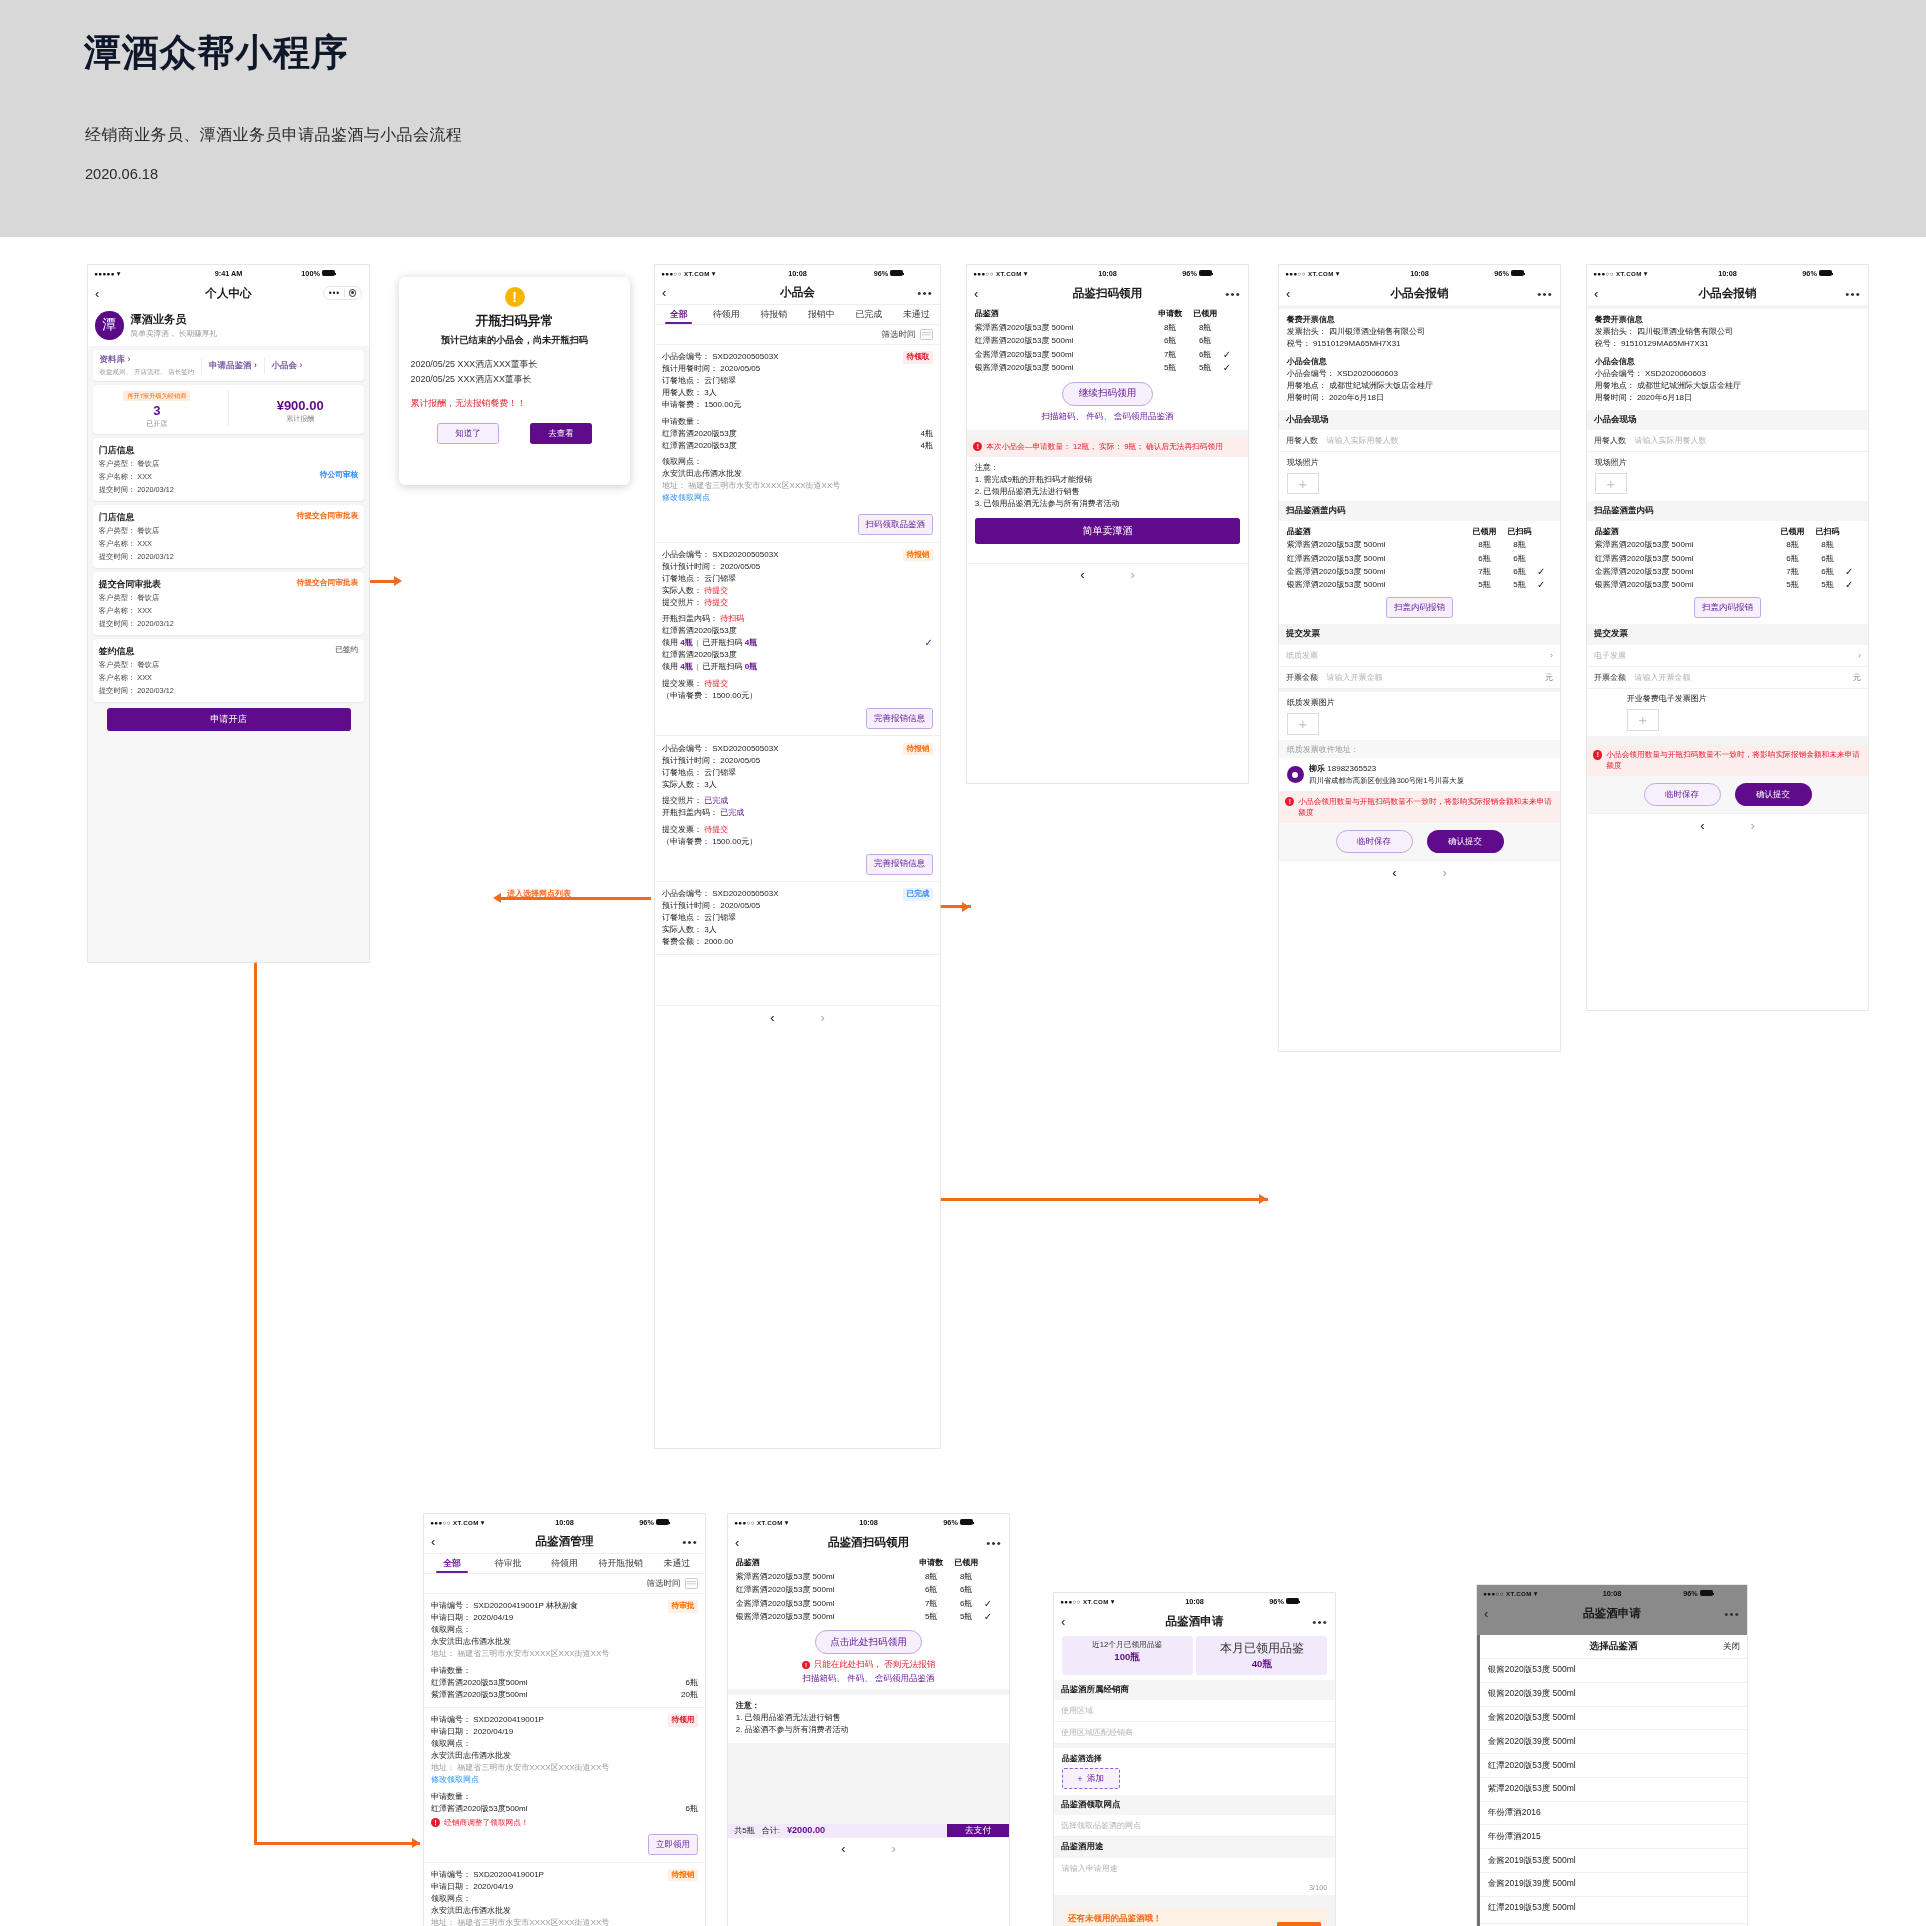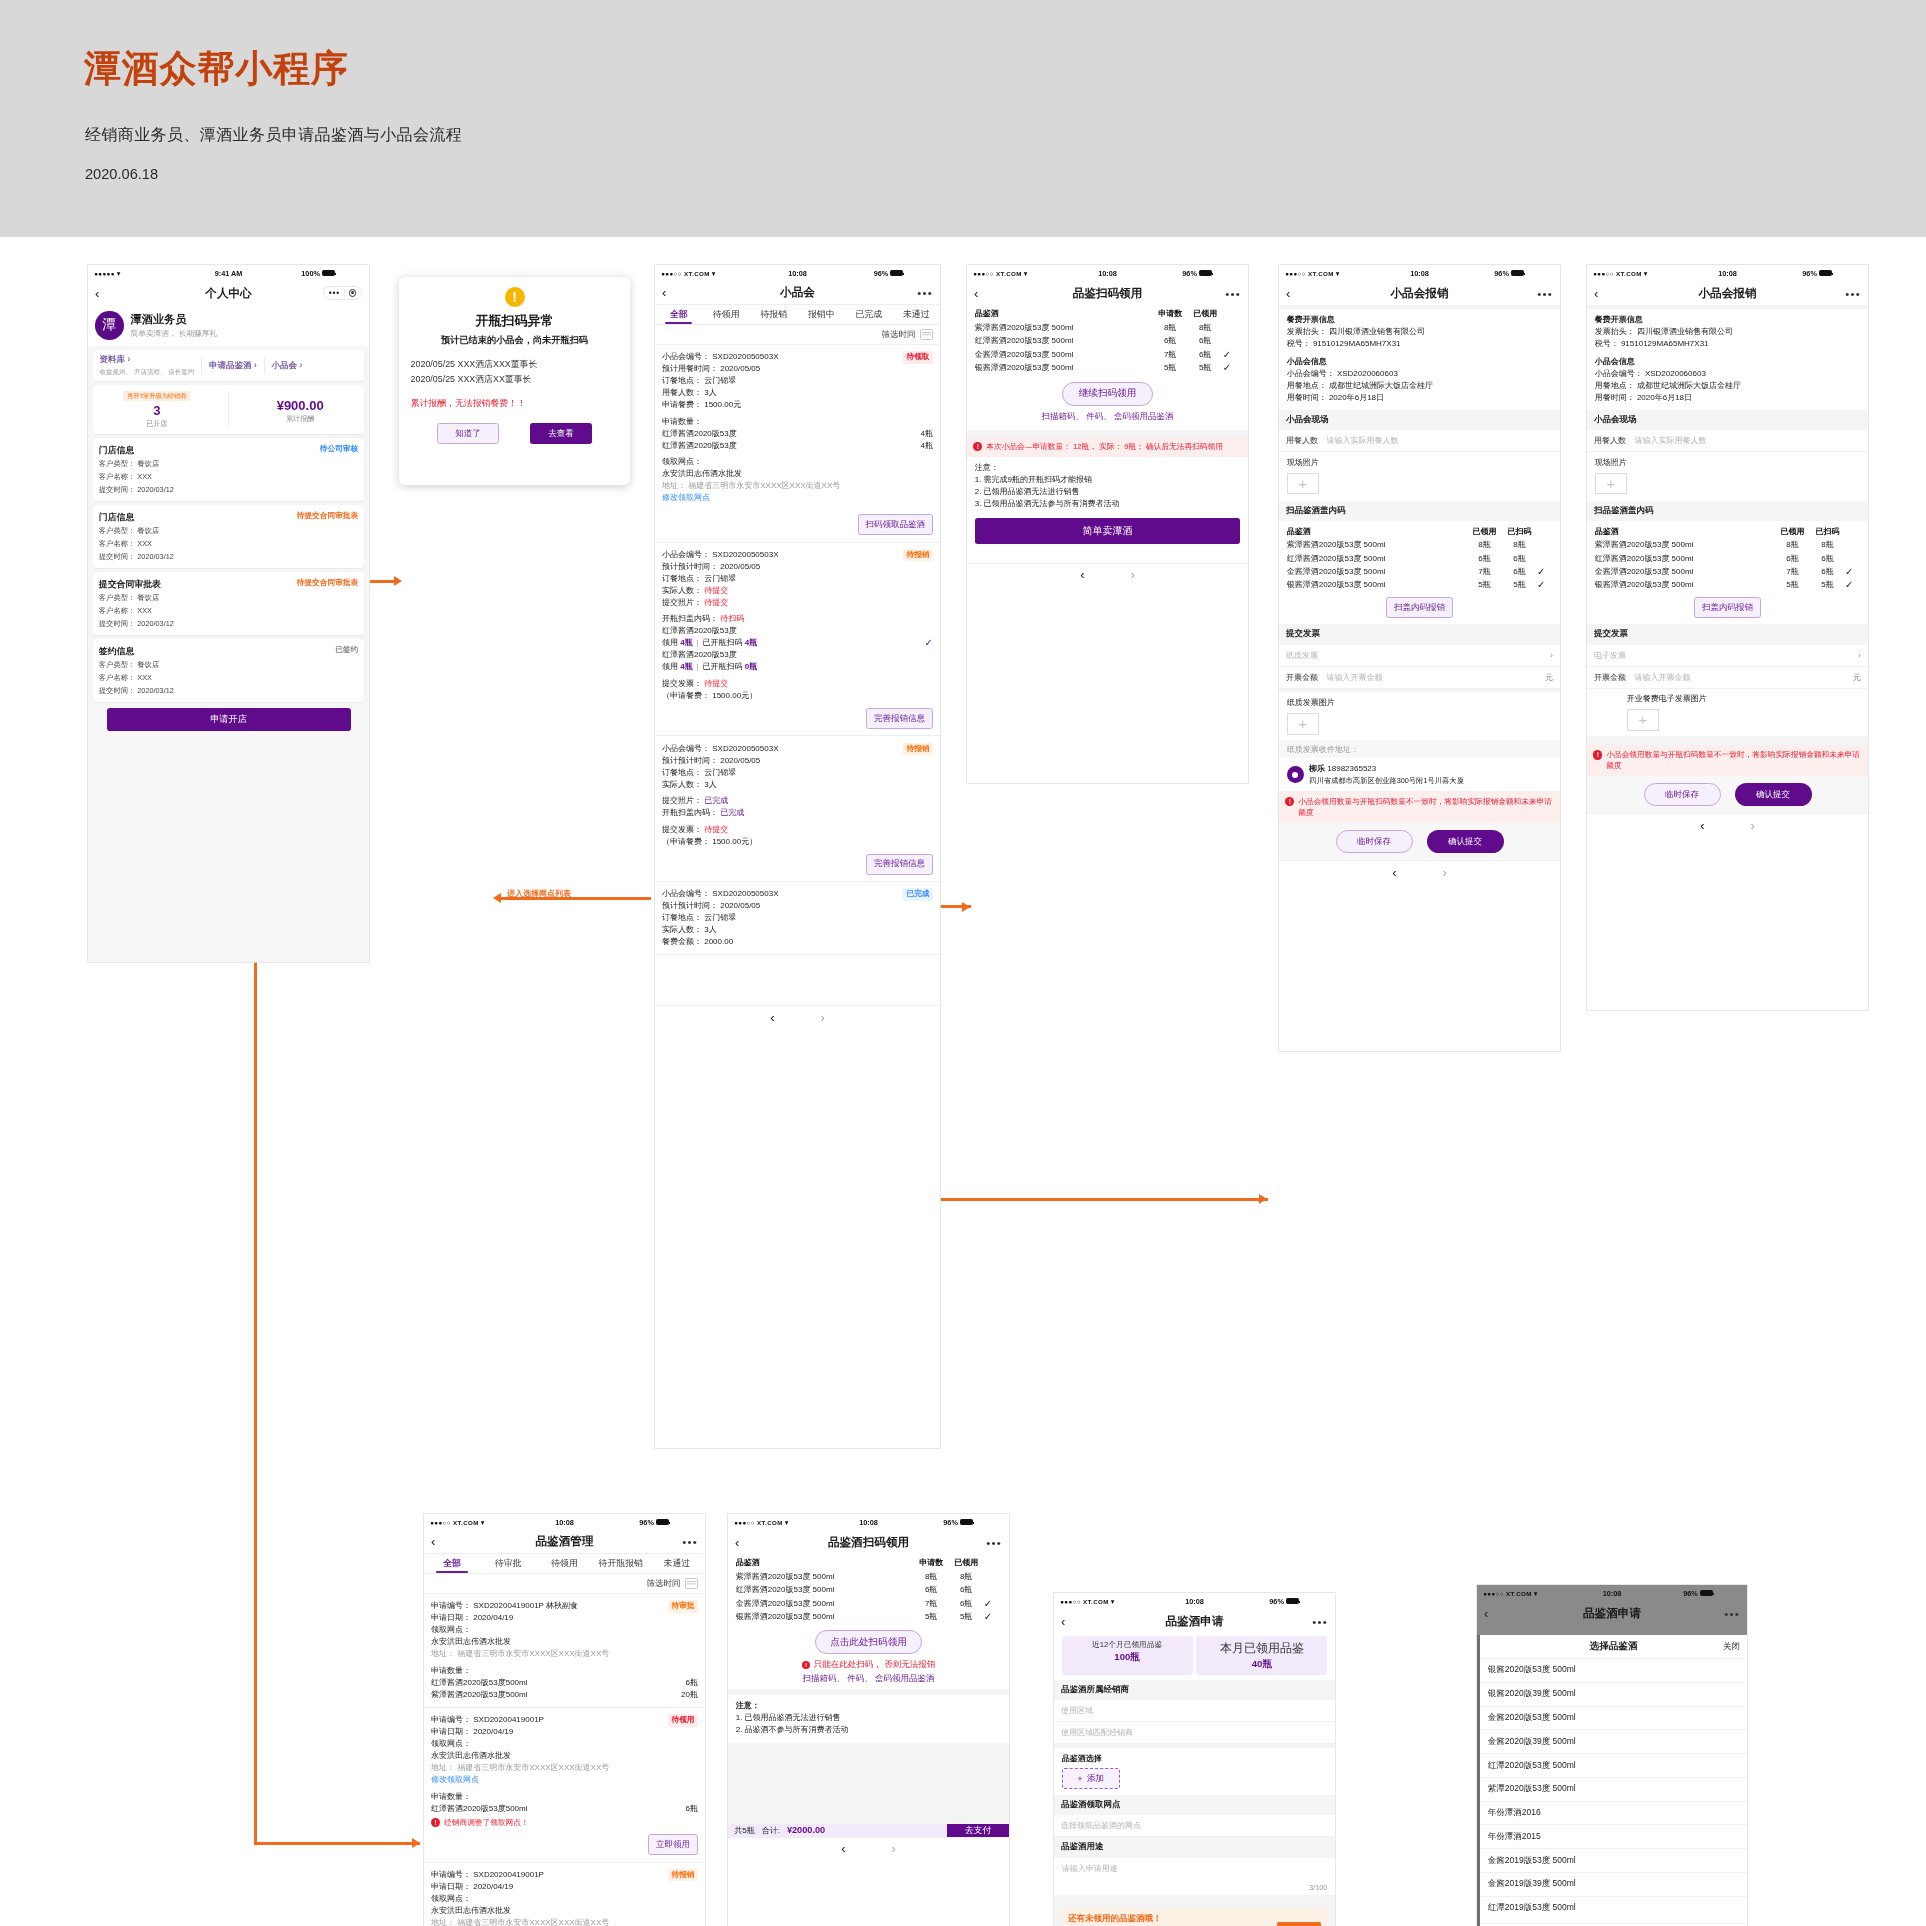--- a/index.html
+++ b/index.html
@@ -7,21 +7,21 @@
   body {
     font-family: "Liberation Sans","DejaVu Sans", sans-serif;
     width:2104px; height:3069px; position:relative;
     background:#ffffff; color:#222;
   }
   
   .title-band{
     position:absolute; left:0; top:0; width:2104px; height:237px;
     background:#d8d8d8;
   }
-  .title-band .t1{ position:absolute; left:84px; top:44px; font-size:37px; font-weight:700; color:#c2410c; letter-spacing:0.8px;}
+  .title-band .t1{ position:absolute; left:84px; top:28px; font-size:37px; font-weight:700; color:#0f172a; letter-spacing:0.8px;}
   .title-band .t2{ position:absolute; left:85px; top:125px; font-size:16px; color:#2b2b2b; letter-spacing:0.4px;}
   .title-band .t3{ position:absolute; left:85px; top:166px; font-size:14.6px; color:#2b2b2b;}
 
   
   .canvas{ position:absolute; left:0; top:237px; width:2104px; height:2832px; background:#fff;}
 
   
   .phone{
     position:absolute; background:#fff; overflow:hidden;
     box-shadow:0 0 0 0.8px #e2e2e2;
@@ -225,21 +225,21 @@
     </div>
     <div class="vline" style="height:35px;"></div>
     <div class="half" style="display:flex;flex-direction:column;justify-content:center;">
       <div class="bignum">¥900.00</div>
       <div class="smlbl">累计报酬</div>
     </div>
   </div>
 
   <div class="infocard">
     <div class="hd">门店信息</div>
-    <div class="st" style="color:#2f8bff;">待公司审核</div>
+    <div class="st" style="color:#2f8bff;margin-top:26px;">待公司审核</div>
     <div class="ln">客户类型： 餐饮店</div>
     <div class="ln">客户名称： XXX</div>
     <div class="ln">提交时间： 2020/03/12</div>
   </div>
   <div class="infocard">
     <div class="hd">门店信息</div>
     <div class="st" style="color:#f26b1d;">待提交合同审批表</div>
     <div class="ln">客户类型： 餐饮店</div>
     <div class="ln">客户名称： XXX</div>
     <div class="ln">提交时间： 2020/03/12</div>

